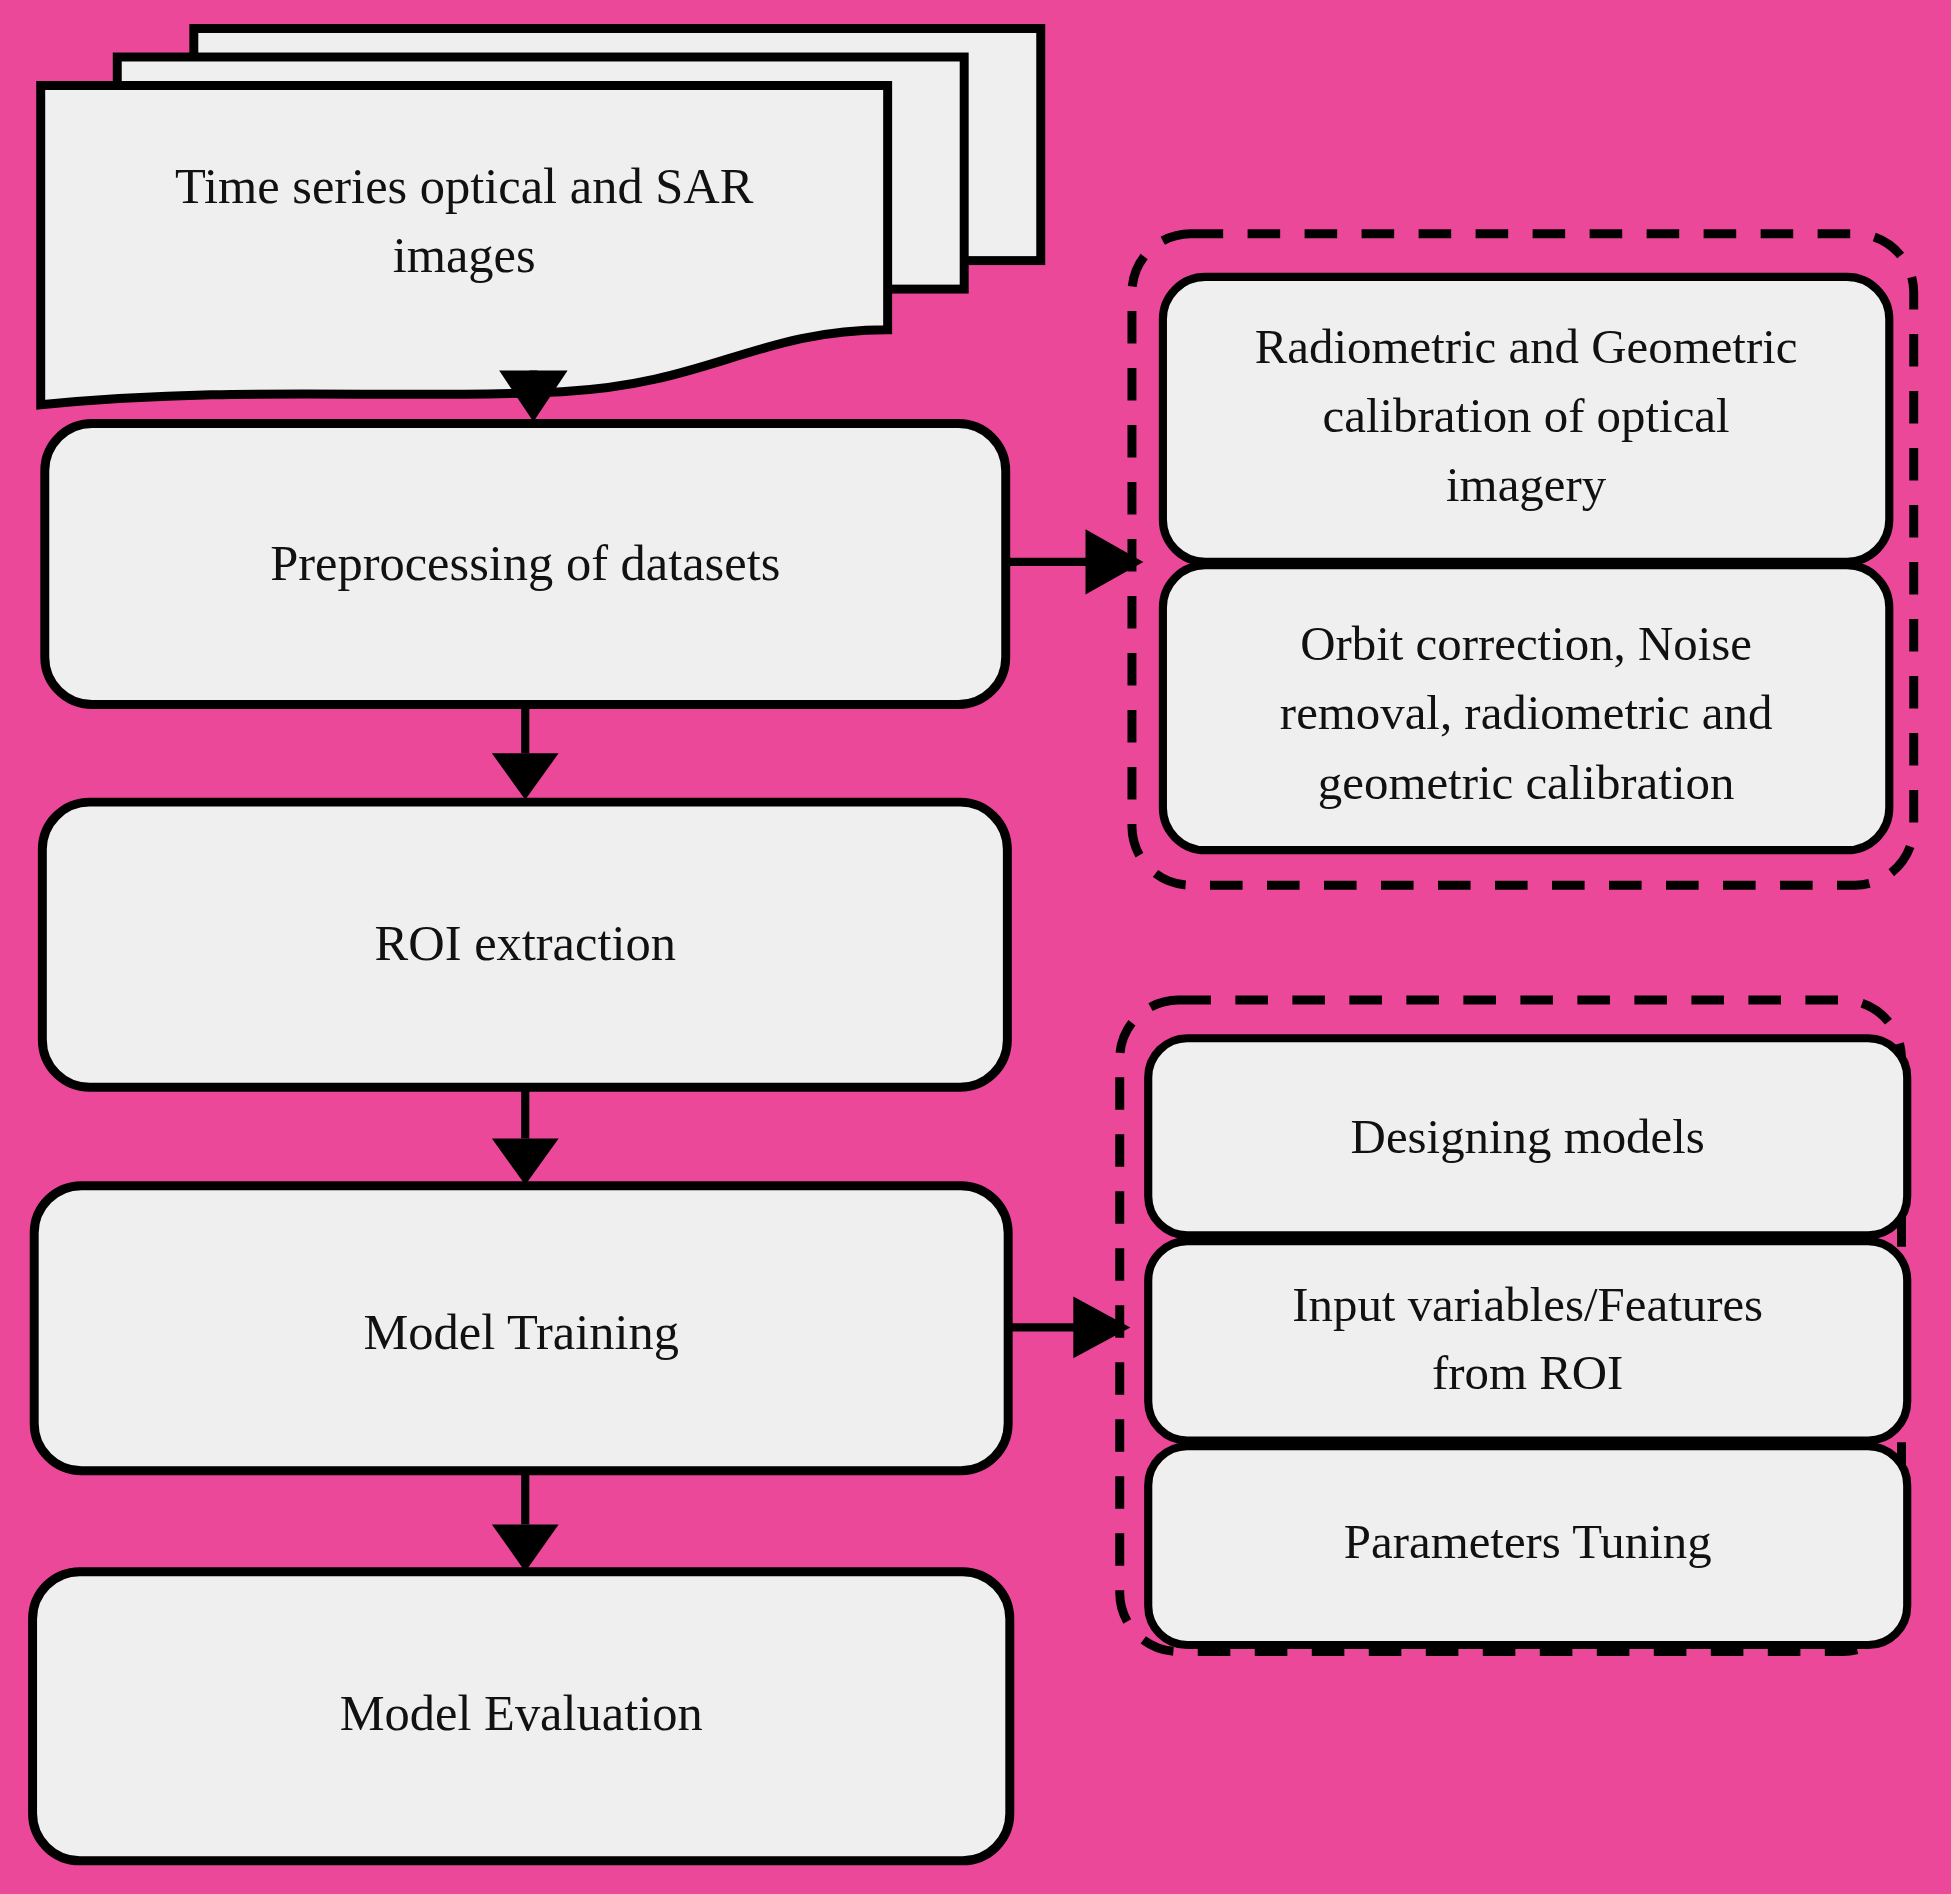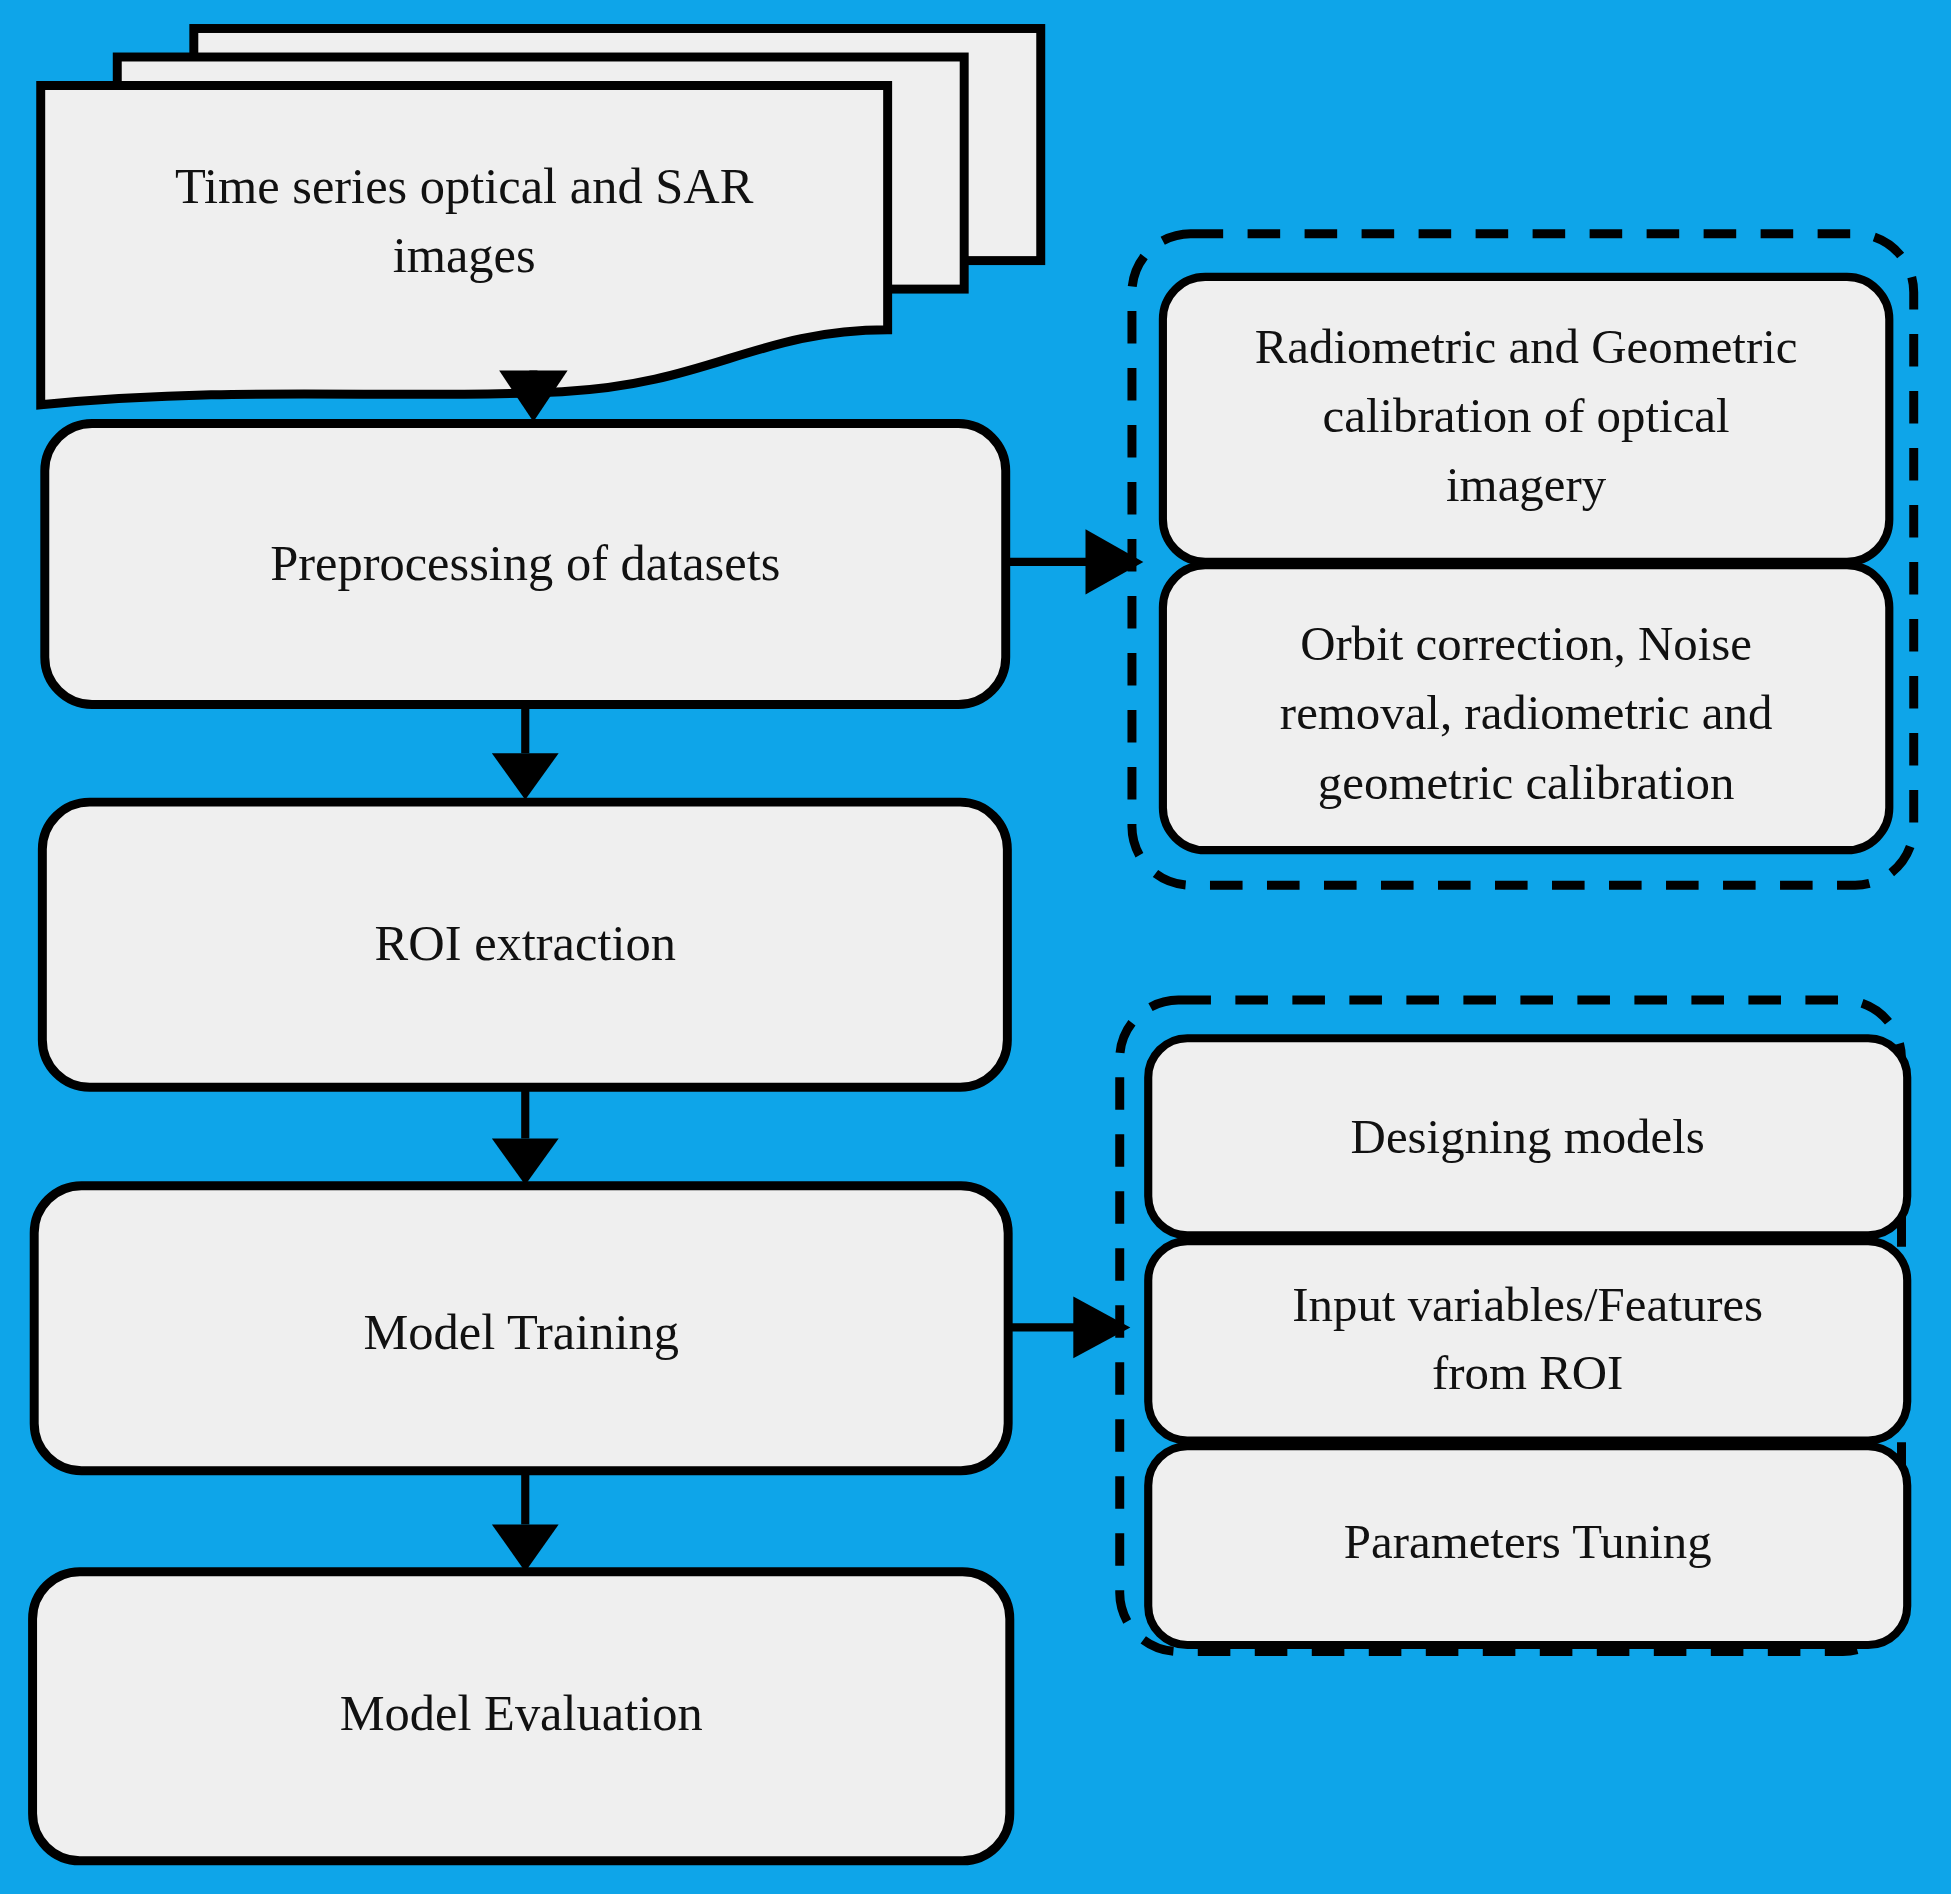--- a/index.html
+++ b/index.html
@@ -10,21 +10,21 @@
   body {
     width: 1952px;
     height: 1895px;
     font-family: "Liberation Serif", "DejaVu Serif", serif;
     overflow: hidden;
   }
   #flowchart-root {
     position: relative;
     width: 1952px;
     height: 1895px;
-    background: #0ea5e9;
+    background: #ec4899;
   }
   svg.diagram-canvas {
     position: absolute;
     top: 0; left: 0;
     width: 1952px;
     height: 1895px;
     display: block;
   }
   .node-fill      { fill: #efefef; }
   .node-stroke    { stroke: #000000; fill: none; }

